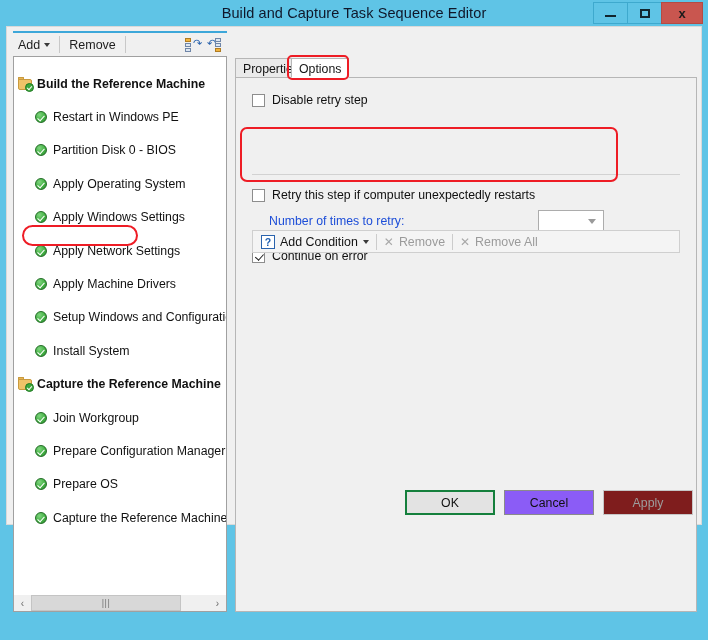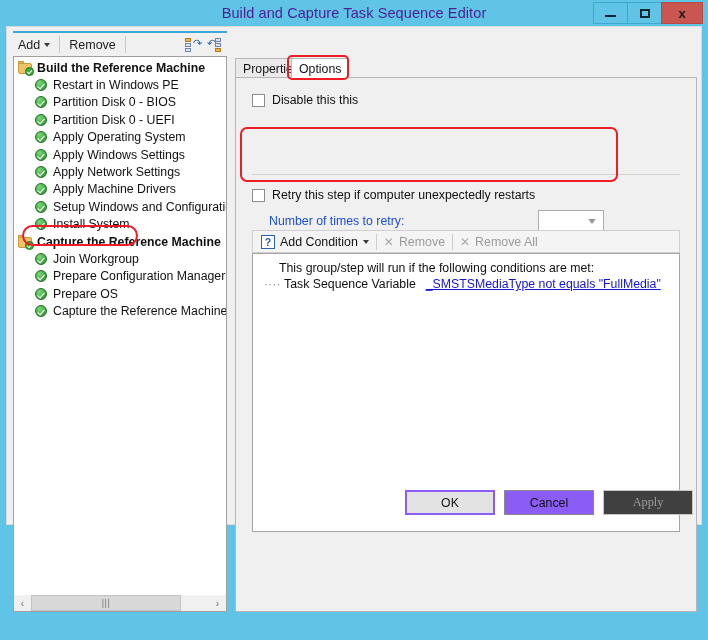--- a/index.html
+++ b/index.html
@@ -26,21 +26,21 @@
     width: 708px; height: 26px;
     background: #5fc4e6;
   }
   .title-text {
     position: absolute;
     left: 0; top: 0;
     width: 708px;
     line-height: 26px;
     text-align: center;
     font-size: 14.5px;
-    color: #4c1d95;
+    color: #0f172a;
     letter-spacing: .1px;
   }
   .winbtns {
     position: absolute;
     right: 5px; top: 2px;
     display: flex;
     height: 22px;
   }
   .winbtn {
     width: 35px; height: 22px;
@@ -137,20 +137,21 @@
   }
   .tnode {
     display: flex;
     align-items: center;
     height: 17.4px;
     white-space: nowrap;
     font-size: 12.3px;
     color: #111111;
     padding-left: 4px;
     position: relative;
+    margin-top: 16px;
   }
   .tnode.group {
     font-weight: bold;
   }
   .tnode.child { padding-left: 20px; }
   .tnode .label { margin-left: 4px; }
 
   .ico {
     flex: 0 0 auto;
     position: relative;
@@ -478,28 +479,27 @@
     font-size: 12.3px;
     color: #111111;
     background: #8b5cf6;
     border: 1px solid #8a8a8a;
     box-sizing: border-box;
     display: flex;
     align-items: center;
     justify-content: center;
   }
   .btn.default {
-    border: 2px solid #8b5cf6;
+    border: 2px solid #15803d;
     background: #e3e3e3;
   }
   .btn.disabled {
     color: #9d9d9d;
-    background: #404040;
+    background: #7f1d1d;
     border-color: #c6c6c6;
-    font-family: Liberation Serif, serif;
   }
 
   
   .listicon { position: relative; width: 16px; height: 15px; }
   .li-sq {
     position: absolute; width: 6px; height: 4px;
     border: 1px solid #6f86a8; box-sizing: border-box; background: #dce6f2;
   }
   .li-sq.orange { background: #f2b33d; border-color: #b07c22; }
 </style>
@@ -568,26 +568,20 @@
         <div class="tnode child">
           <span class="ico ico-check">
               <span class="circ"></span>
             </span>
           <span class="label">Partition Disk 0 - BIOS</span>
         </div>
         <div class="tnode child">
           <span class="ico ico-check">
               <span class="circ"></span>
             </span>
-          <span class="label">Partition Disk 0 - UEFI</span>
-        </div>
-        <div class="tnode child">
-          <span class="ico ico-check">
-              <span class="circ"></span>
-            </span>
           <span class="label">Apply Operating System</span>
         </div>
         <div class="tnode child">
           <span class="ico ico-check">
               <span class="circ"></span>
             </span>
           <span class="label">Apply Windows Settings</span>
         </div>
         <div class="tnode child">
           <span class="ico ico-check">
@@ -666,21 +660,21 @@
     <div class="tabstrip">
       <div class="tab inactive">Properties</div>
       <div class="tab active">Options</div>
       <div class="annot-options"></div>
     </div>
 
     <div class="tabpage">
 
       <div class="chk-row" style="left:16px; top:15px;">
         <span class="cbox"></span>
-        <span>Disable this this</span>
+        <span>Disable retry step</span>
       </div>
 
       <div class="hrule"></div>
 
       <div class="annot-retry"></div>
 
       <div class="chk-row" style="left:16px; top:110px;">
         <span class="cbox"></span>
         <span>Retry this step if computer unexpectedly restarts</span>
       </div>
@@ -708,28 +702,20 @@
           <span class="xmark">✕</span>
           <span>Remove</span>
         </div>
         <div class="ct-sep"></div>
         <div class="ct-item disabled">
           <span class="xmark">✕</span>
           <span>Remove All</span>
         </div>
       </div>
 
-      <div class="cond-list">
-        <div class="cond-line1">This group/step will run if the following conditions are met:</div>
-        <div class="cond-line2">
-          <span class="dots">····</span>
-          <span>Task Sequence Variable</span>
-          <span class="cond-link">_SMSTSMediaType not equals "FullMedia"</span>
-        </div>
-      </div>
 
     </div>
 
     <div class="btnrow">
       <div class="btn default">OK</div>
       <div class="btn">Cancel</div>
       <div class="btn disabled">Apply</div>
     </div>
 
   </div>

